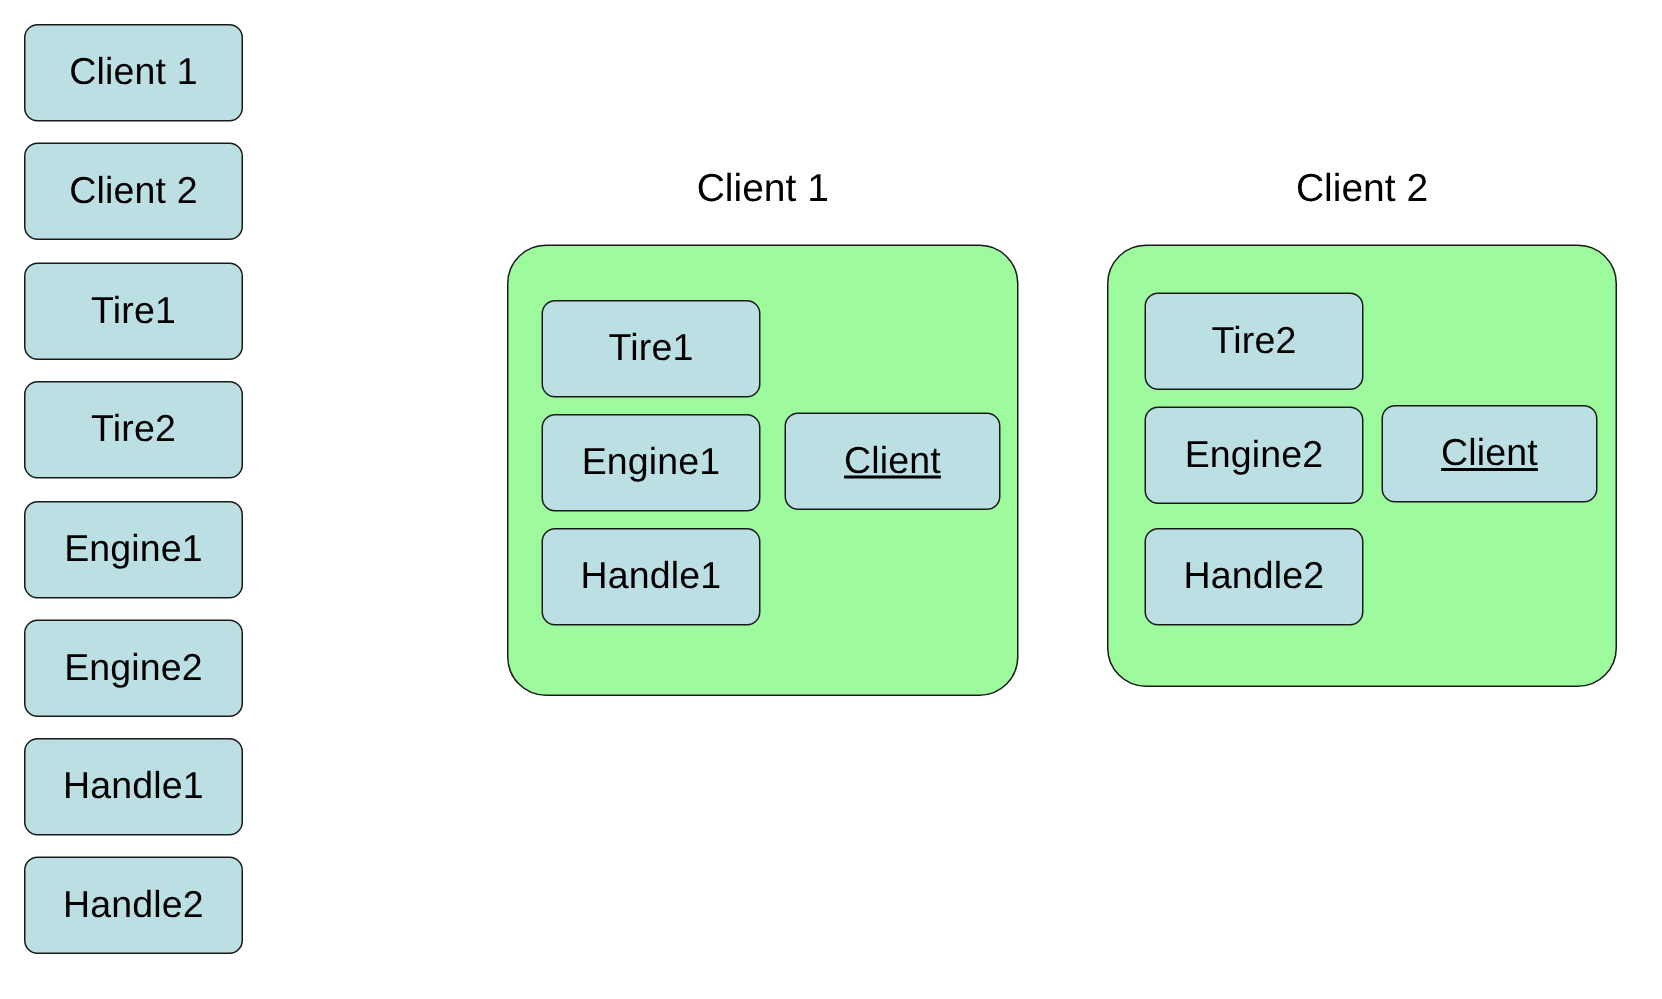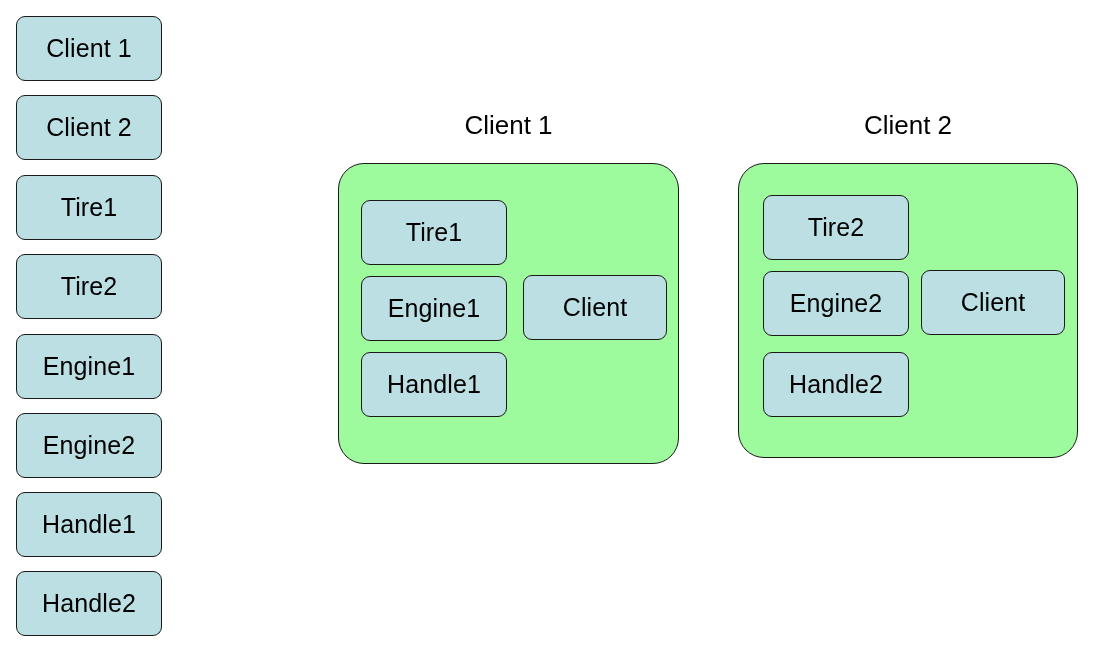--- a/index.html
+++ b/index.html
@@ -94,20 +94,21 @@
   }
   
   .inner-stack-node {
     width: 146px;
     height: 65px;
   }
   
   .inner-client-node {
     width: 144px;
     height: 65px;
+    text-decoration: underline;
   }
 </style>
 </head>
 <body>
 
 <div id="canvas">
 
   <div id="palette">
     <div class="node palette-node" style="top:16px">
       <span>Client 1</span>

